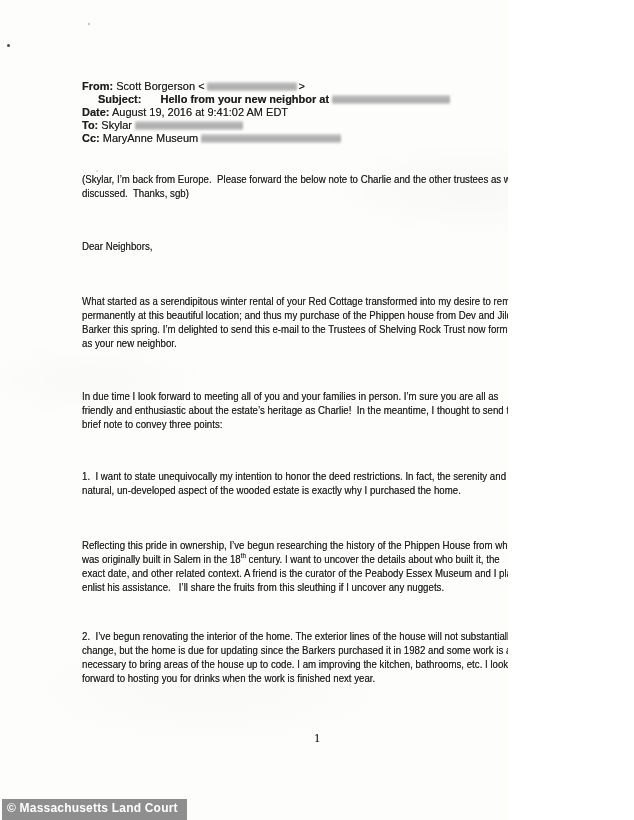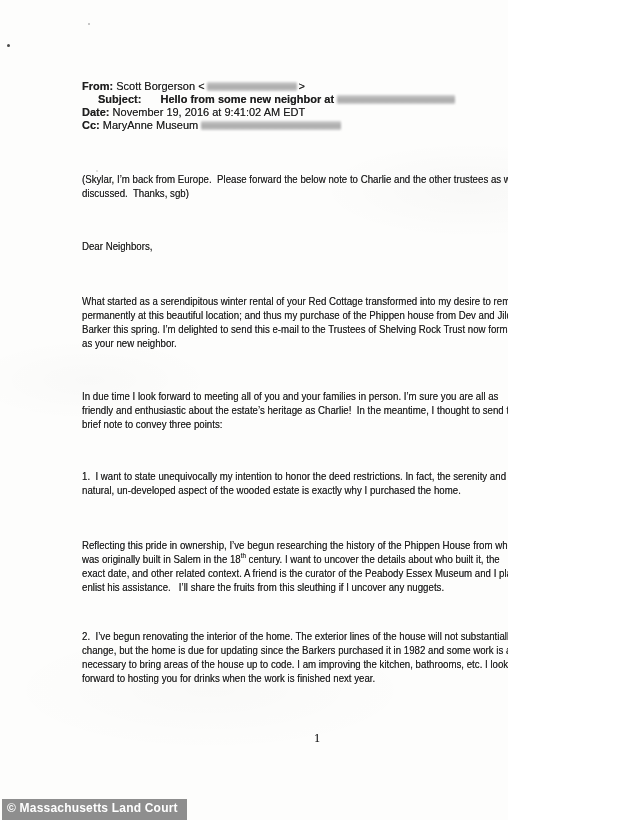--- a/index.html
+++ b/index.html
@@ -63,25 +63,29 @@
   <div class="speck s2"></div>
   <div class="speck s3"></div>
 
   <div class="email-header">
     <div class="hline">
       <span class="hl">From:</span>
       <span class="hv">Scott Borgerson &lt;</span><span class="redact r-from"></span><span class="hv">&gt;</span>
     </div>
     <div class="hline subject-line">
       <span class="hl">Subject:</span>
-      <span class="hv">Hello from some new neighbor at</span><span class="redact r-subject"></span>
+      <span class="hv">Hello from your new neighbor at</span><span class="redact r-subject"></span>
     </div>
     <div class="hline">
       <span class="hl">Date:</span>
-      <span class="hv">November 19, 2016 at 9:41:02 AM EDT</span>
+      <span class="hv">August 19, 2016 at 9:41:02 AM EDT</span>
+    </div>
+    <div class="hline">
+      <span class="hl">To:</span>
+      <span class="hv">Skylar</span><span class="redact r-to"></span>
     </div>
     <div class="hline">
       <span class="hl">Cc:</span>
       <span class="hv">MaryAnne Museum</span><span class="redact r-cc"></span>
     </div>
   </div>
 
   <div class="body-block note">(Skylar, I’m back from Europe.  Please forward the below note to Charlie and the other trustees as we
 discussed.  Thanks, sgb)</div>
 

